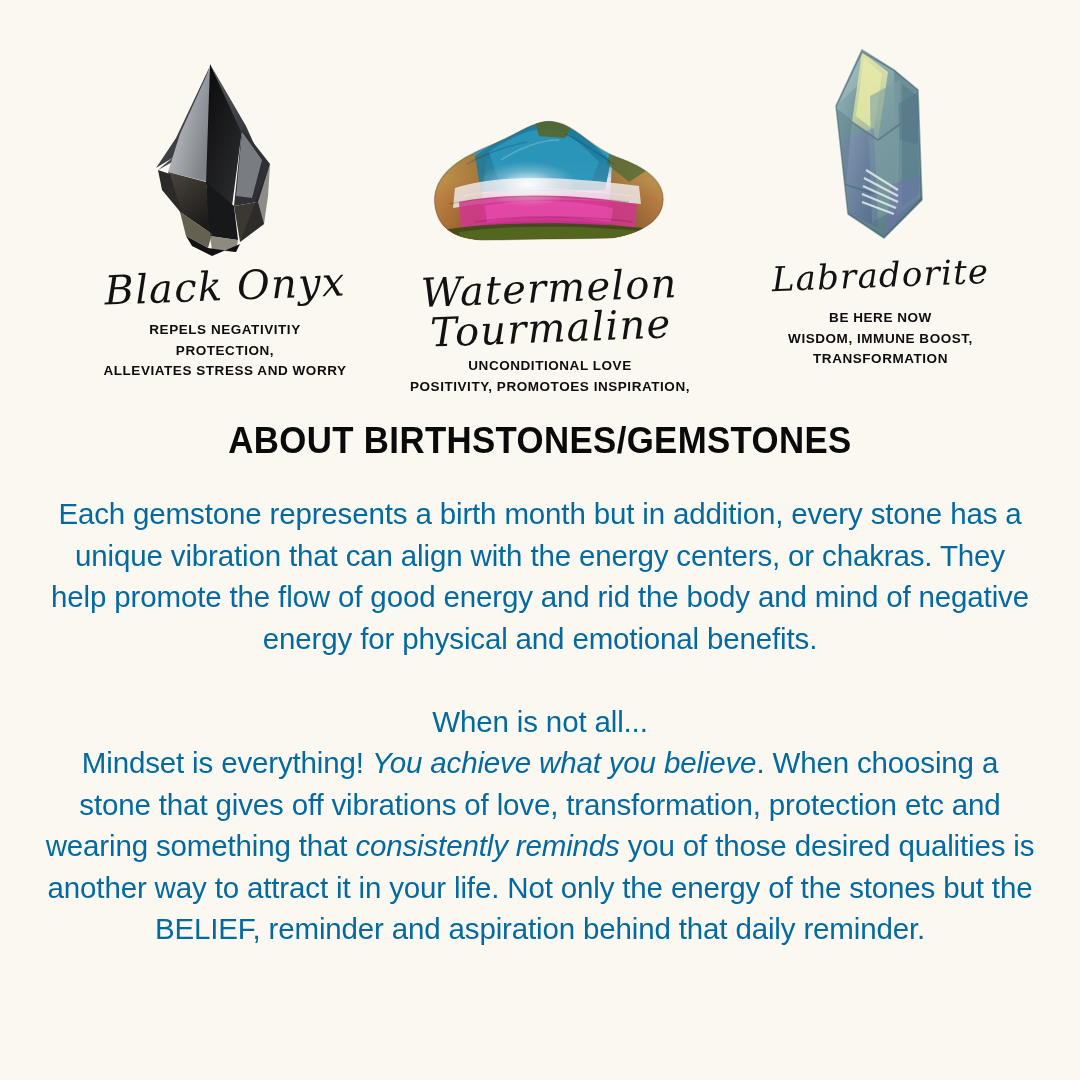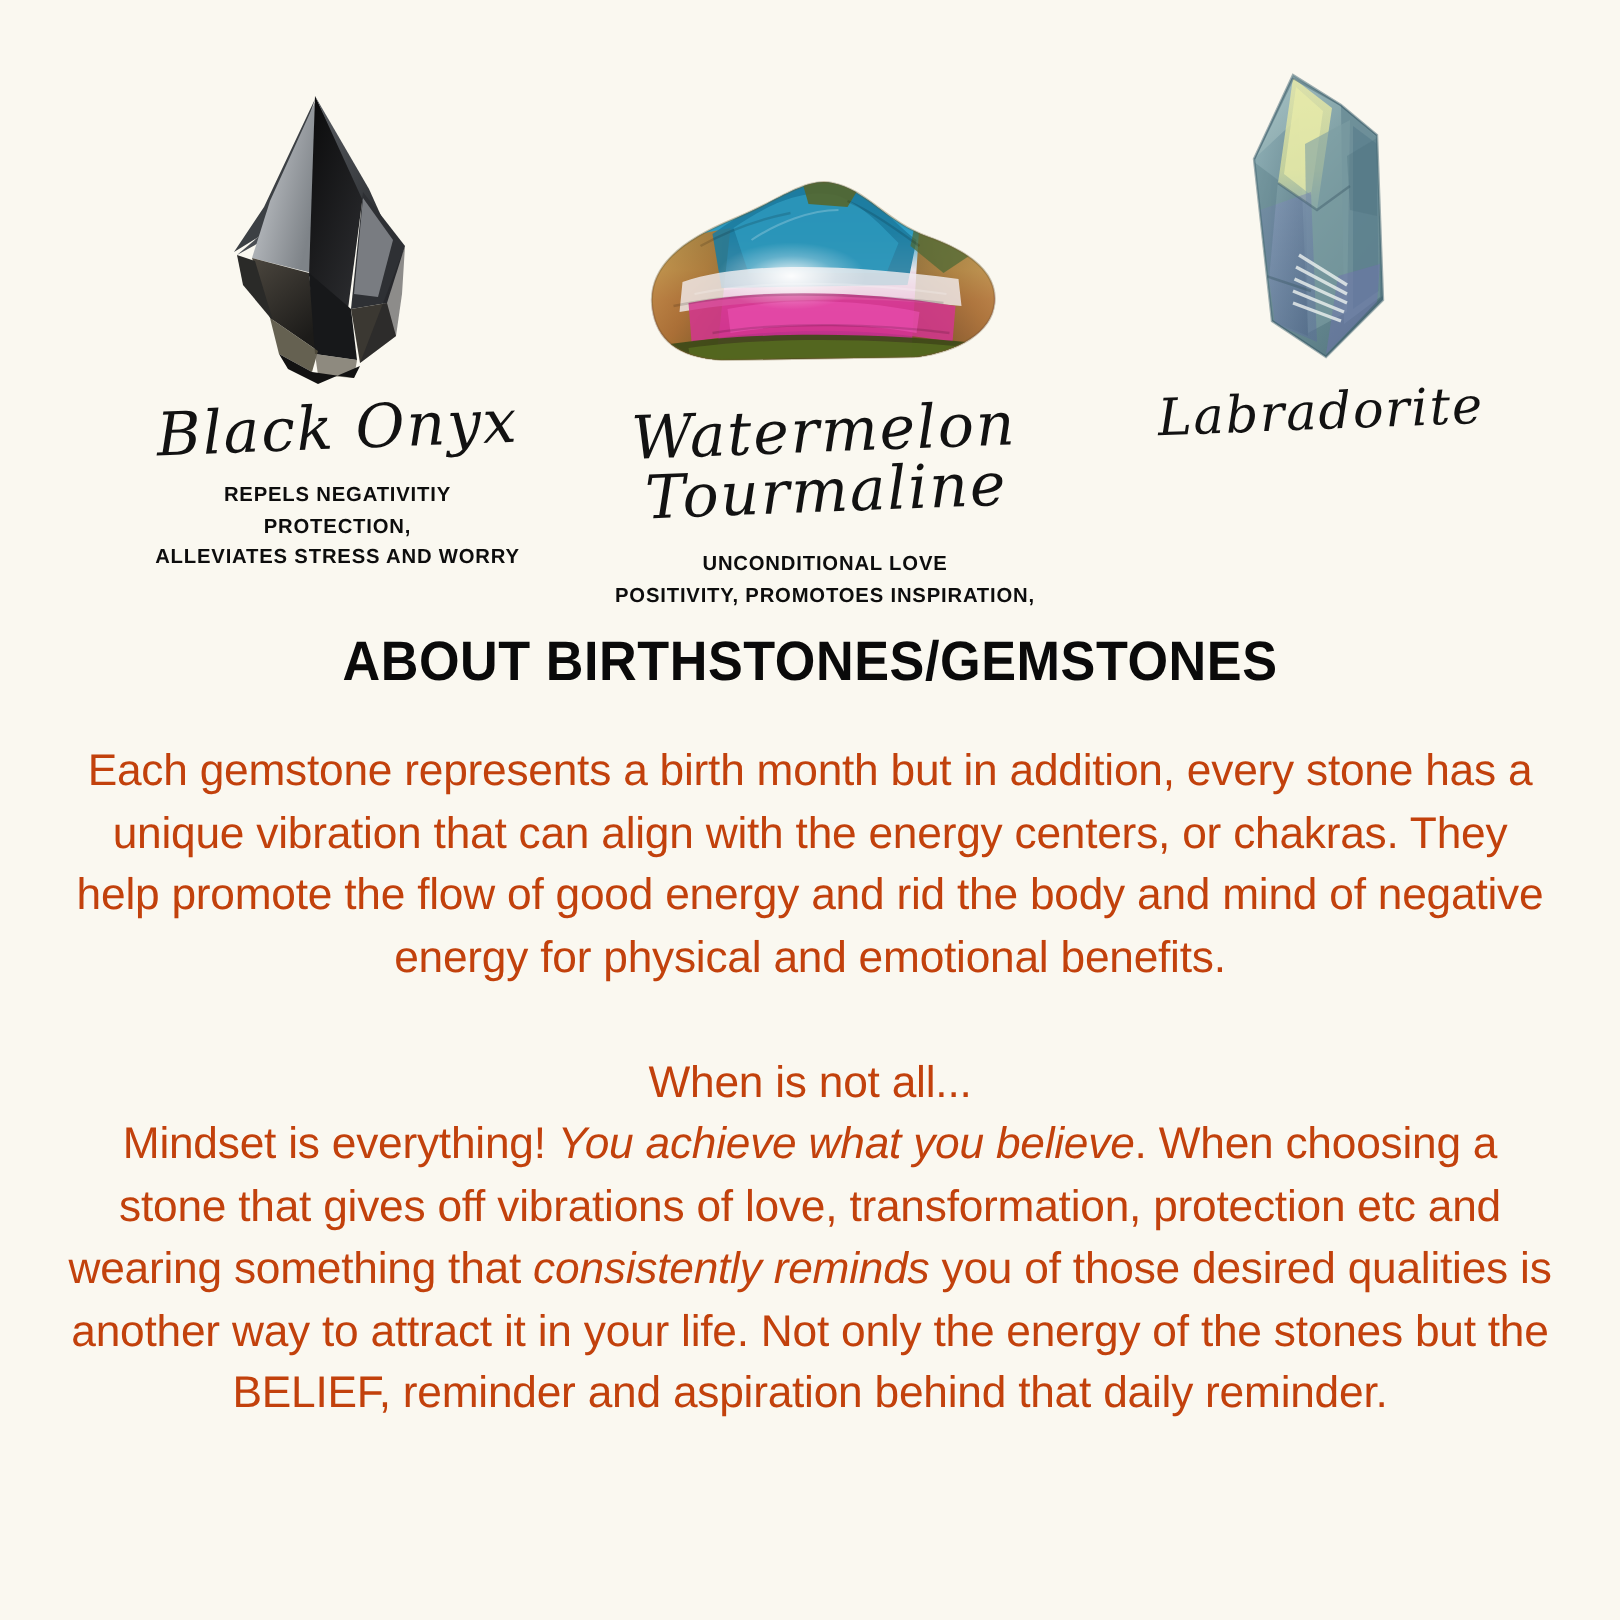--- a/index.html
+++ b/index.html
@@ -64,21 +64,21 @@
   .stone-props {
     font-family: "Liberation Sans", sans-serif;
     font-weight: bold;
     font-size: 13.5px;
     letter-spacing: 0.55px;
     line-height: 1.52;
     color: #0d0d0d;
     text-transform: uppercase;
   }
   .onyx .stone-props        { margin-top: 14px; }
-  .tourmaline .stone-props  { margin-top: 18px; }
+  .tourmaline .stone-props  { margin-top: 8px; }
   .labradorite .stone-props { margin-top: 16px; }
 
   
   .section-title {
     position: absolute;
     top: 420px;
     left: 0;
     width: 1080px;
     text-align: center;
     font-family: "Liberation Sans", sans-serif;
@@ -92,21 +92,21 @@
   
   .body-copy {
     position: absolute;
     top: 493px;
     left: 44px;
     width: 992px;
     text-align: center;
     font-family: "Liberation Sans", sans-serif;
     font-size: 29.5px;
     line-height: 41.5px;
-    color: #c2410c;
+    color: #0369a1;
     letter-spacing: -0.15px;
   }
 
   .body-copy p { margin: 0; }
   .body-copy .spacer { height: 41.5px; }
   .body-copy em { font-style: italic; margin-top: 24px; }
 
   
   svg { display: block; }
 </style>
@@ -309,20 +309,25 @@
             </g>
             <g fill="#4b6f7c" opacity="0.3">
               <polygon points="14,64 30,76 24,142 18,120"></polygon>
               <polygon points="76,60 96,48 96,100 78,96"></polygon>
             </g>
           </g>
           <polygon points="40,6 72,26 96,46 100,156 62,194 26,170 14,62" fill="none" stroke="#41636f" stroke-opacity="0.5" stroke-width="1.6"></polygon>
         </svg>
       </div>
       <div class="stone-name">Labradorite</div>
+      <div class="stone-props">
+        <div>BE HERE NOW</div>
+        <div>WISDOM, IMMUNE BOOST,</div>
+        <div>TRANSFORMATION</div>
+      </div>
     </div>
 
   </div>
 
   <h1 class="section-title">ABOUT BIRTHSTONES/GEMSTONES</h1>
 
   <div class="body-copy">
     <p>Each gemstone represents a birth month but in addition, every stone has a unique vibration that can align with the energy centers, or chakras. They help promote the flow of good energy and rid the body and mind of negative energy for physical and emotional benefits.</p>
     <div class="spacer"></div>
     <p>When is not all...</p>

